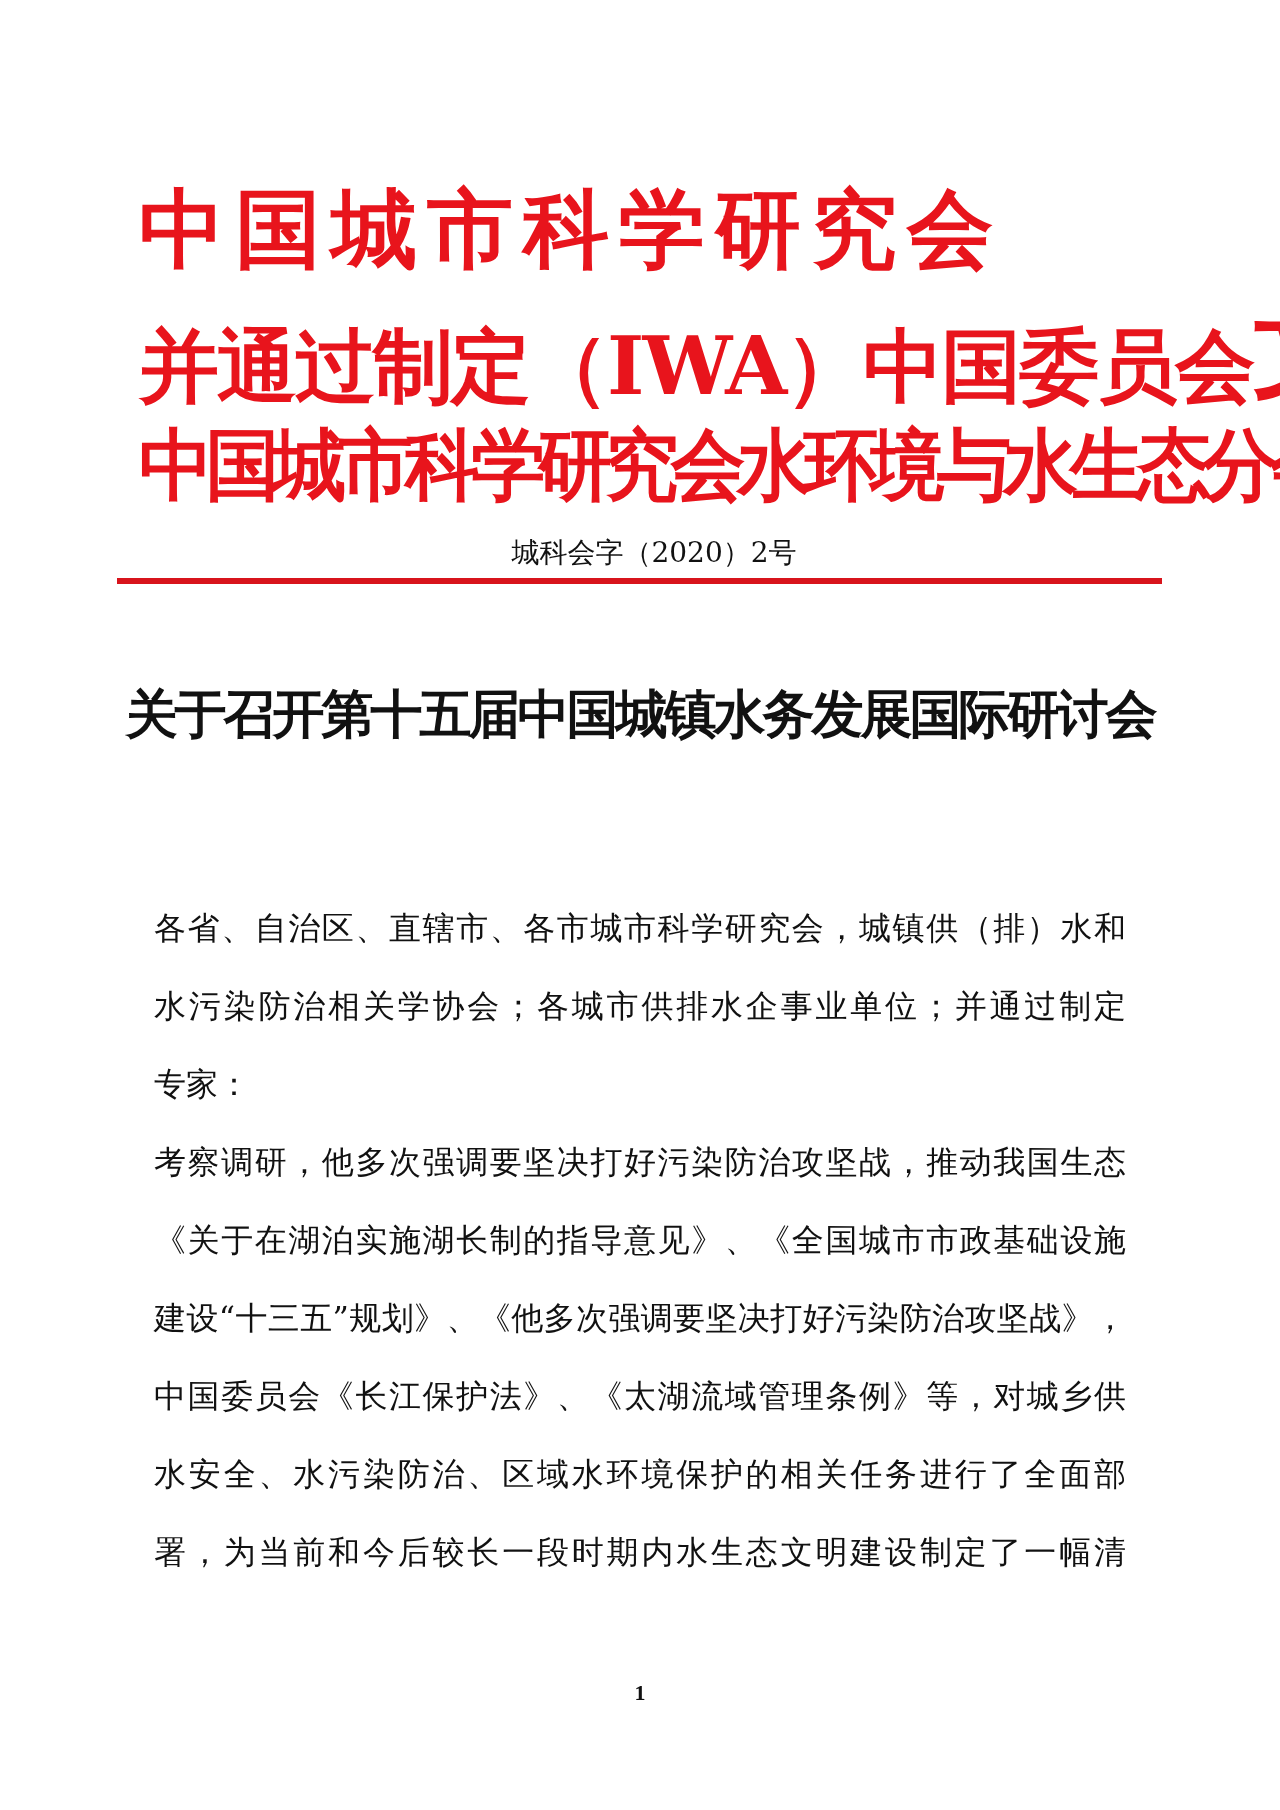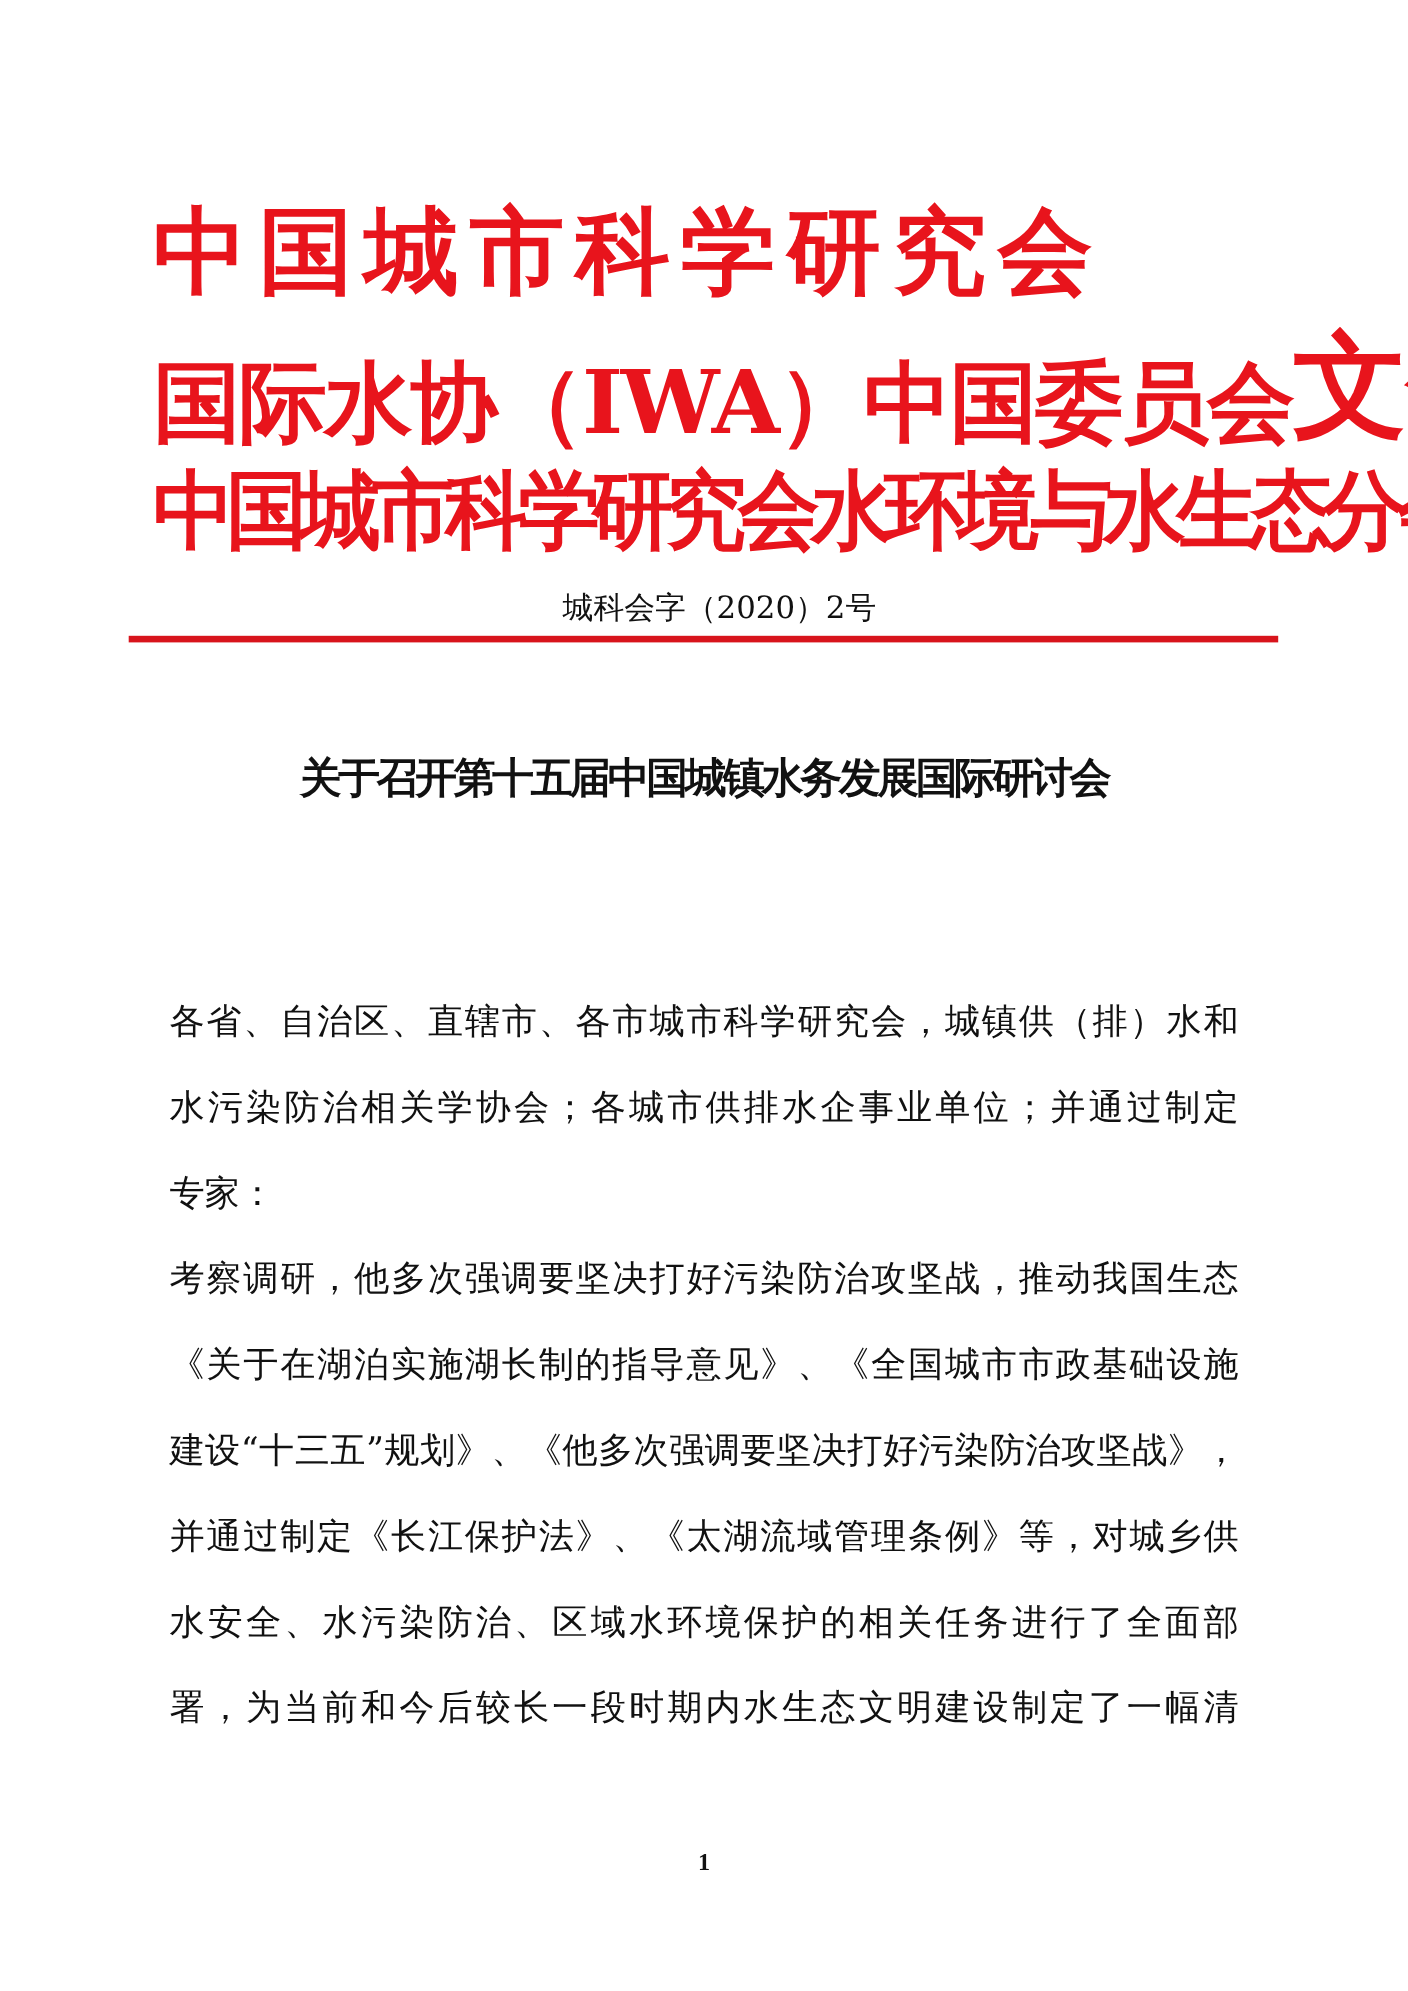--- a/index.html
+++ b/index.html
@@ -7,49 +7,49 @@
   .page { position:absolute; left:0; top:0; width:1260px; height:1810px; background:#fff; }
   .red { color:#e8141c; font-family:"DejaVu Serif","Liberation Serif",serif; font-weight:bold; }
   .hdr-line { position:absolute; left:139px; white-space:nowrap; line-height:1; }
   .hdr1 { top:186px; font-size:86px; letter-spacing:10px; }
   .hdr2 { top:306px; font-size:80px; letter-spacing:-2px; }
   .hdr2 .big { font-size:104px; letter-spacing:0; position:relative; top:-8px; }
   .hdr3 { top:426px; font-size:78px; letter-spacing:-8px; transform:scaleX(0.95); transform-origin:left; }
   .docnum { position:absolute; top:534px; left:0; width:1280px; text-align:center; font-family:"DejaVu Serif","Liberation Serif",serif; font-size:28px; color:#111; white-space:nowrap; padding-left:16px; }
   .docnum span { position:relative; left:-2px; }
   .rule { position:absolute; left:117px; top:578px; width:1045px; height:6px; background:#d8141c; }
-  .title { position:absolute; left:0; width:1280px; text-align:center; font-family:"DejaVu Serif","Liberation Serif",serif; font-weight:bold; color:#111; font-size:38px; line-height:1; white-space:nowrap; letter-spacing:-3px; }
+  .title { position:absolute; left:0; width:1280px; text-align:center; font-family:"DejaVu Serif","Liberation Serif",serif; font-weight:bold; color:#111; font-size:52px; line-height:1; white-space:nowrap; letter-spacing:-3px; }
   .t1 { top:688px; }
   .t2 { top:794px; }
   .body { position:absolute; left:154px; top:889px; width:972px; font-family:"DejaVu Serif","Liberation Serif",serif; font-size:32px; color:#111; line-height:78px; }
   .bl { display:block; white-space:nowrap; text-align:justify; text-align-last:justify; height:78px; overflow:visible; }
   .bl.last-short { text-align-last:left; }
   .pagenum { position:absolute; top:1680px; left:0; width:1280px; text-align:center; font-family:"Liberation Serif",serif; font-weight:bold; font-size:22px; color:#111; }
 </style>
 </head>
 <body>
 
 <div class="page">
 
   <div class="hdr-line hdr1 red">中国城市科学研究会</div>
-  <div class="hdr-line hdr2 red"><span>国际水协（IWA）中国委员会</span><span class="big">文件</span></div>
+  <div class="hdr-line hdr2 red"><span>并通过制定（IWA）中国委员会</span><span class="big">文件</span></div>
   <div class="hdr-line hdr3 red">中国城市科学研究会水环境与水生态分会</div>
 
   <div class="docnum"><span>城科会字（2020）2号</span></div>
 
   <div class="rule"></div>
 
   <div class="title t1">关于召开第十五届中国城镇水务发展国际研讨会</div>
 
   <div class="body">
     <span class="bl">各省、自治区、直辖市、各市城市科学研究会，城镇供（排）水和</span>
     <span class="bl">水污染防治相关学协会；各城市供排水企事业单位；并通过制定</span>
     <span class="bl last-short">专家：</span>
     <span class="bl">考察调研，他多次强调要坚决打好污染防治攻坚战，推动我国生态</span>
     <span class="bl">《关于在湖泊实施湖长制的指导意见》、《全国城市市政基础设施</span>
     <span class="bl">建设“十三五”规划》、《他多次强调要坚决打好污染防治攻坚战》，</span>
-    <span class="bl">并通过制定《长江保护法》、《太湖流域管理条例》等，对城乡供</span>
+    <span class="bl">中国委员会《长江保护法》、《太湖流域管理条例》等，对城乡供</span>
     <span class="bl">水安全、水污染防治、区域水环境保护的相关任务进行了全面部</span>
     <span class="bl">署，为当前和今后较长一段时期内水生态文明建设制定了一幅清</span>
   </div>
 
   <div class="pagenum">1</div>
 </div>
 
 </body></html>

